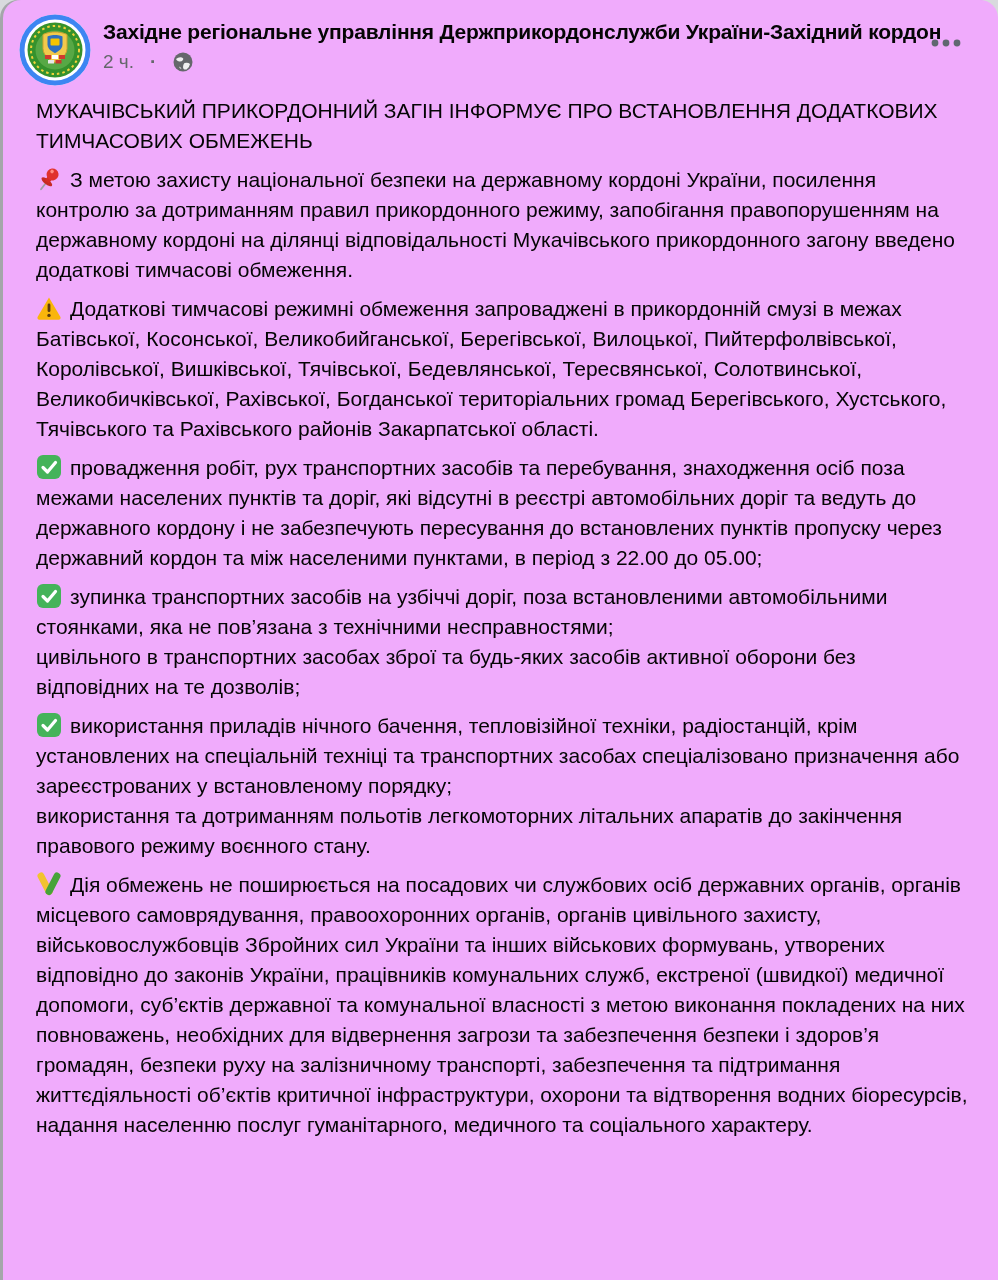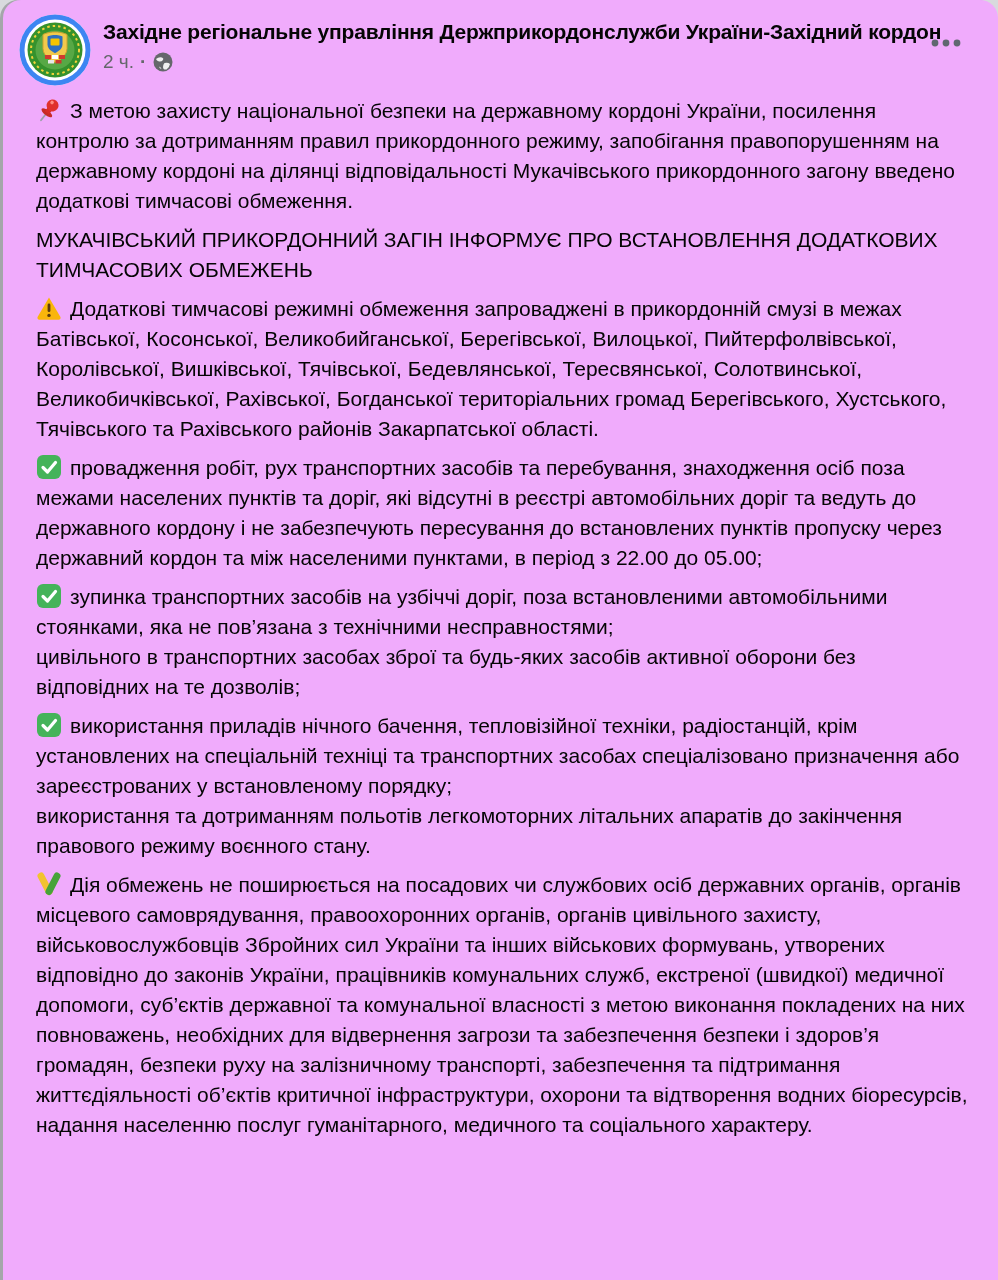--- a/index.html
+++ b/index.html
@@ -28,21 +28,21 @@
     width:72px;height:72px;flex:none;border-radius:50%;
     cursor:pointer;
   }
   .header-text{margin-left:12px;flex:1;min-width:0;padding-top:2px;}
   .page-name{
     font-size:21px;font-weight:700;color:#050505;
     line-height:31px;letter-spacing:-0.2px;
     max-width:860px;cursor:pointer;
   }
   .meta{
-    display:flex;align-items:center;gap:6px;
+    display:flex;align-items:center;gap:16px;
     color:#65676b;font-size:19px;margin-top:4px;line-height:22px;
   }
   .meta .dot-sep{font-weight:700;}
   .more-btn{
     position:absolute;top:30px;right:30px;
     width:44px;height:26px;display:flex;align-items:center;justify-content:center;
     cursor:pointer;border-radius:6px;
   }
   
   .post-body{
@@ -97,33 +97,33 @@
       <svg width="40" height="10" viewBox="0 0 40 10" role="img">
         <circle cx="9" cy="5" r="3.4" fill="#606770"></circle>
         <circle cx="20" cy="5" r="3.4" fill="#606770"></circle>
         <circle cx="31" cy="5" r="3.4" fill="#606770"></circle>
       </svg>
     </div>
   </div>
 
   <div class="post-body">
 
+    <p>МУКАЧІВСЬКИЙ ПРИКОРДОННИЙ ЗАГІН ІНФОРМУЄ ПРО ВСТАНОВЛЕННЯ ДОДАТКОВИХ ТИМЧАСОВИХ ОБМЕЖЕНЬ</p>
+
     <p>
       <svg class="emoji" viewBox="0 0 26 26" role="img">
         <g transform="rotate(38 13 13)">
           <path d="M13 18 L13 26" stroke="#9aa0a6" stroke-width="1.8" stroke-linecap="round"></path>
           <ellipse cx="13" cy="16.5" rx="6.5" ry="2.6" fill="#c62a24"></ellipse>
           <rect x="10.4" y="10.5" width="5.2" height="6" fill="#d62b27"></rect>
           <circle cx="13" cy="7.2" r="6" fill="#e0312d"></circle>
           <circle cx="10.8" cy="5.2" r="1.8" fill="#ff8a80"></circle>
         </g>
       </svg><span>З метою захисту національної безпеки на державному кордоні України, посилення контролю за дотриманням правил прикордонного режиму, запобігання правопорушенням на державному кордоні на ділянці відповідальності Мукачівського прикордонного загону введено додаткові тимчасові обмеження.</span>
     </p>
-
-    <p>МУКАЧІВСЬКИЙ ПРИКОРДОННИЙ ЗАГІН ІНФОРМУЄ ПРО ВСТАНОВЛЕННЯ ДОДАТКОВИХ ТИМЧАСОВИХ ОБМЕЖЕНЬ</p>
 
     <p>
       <svg class="emoji" viewBox="0 0 26 26" role="img">
         <path d="M13 2.6 L24.3 21.8 a1.9 1.9 0 0 1 -1.65 2.9 H3.35 a1.9 1.9 0 0 1 -1.65 -2.9 Z" fill="#f9b50b"></path>
         <rect x="11.6" y="8.5" width="2.8" height="8.6" rx="1.4" fill="#5c3a0a"></rect>
         <circle cx="13" cy="20.4" r="1.7" fill="#5c3a0a"></circle>
       </svg><span>Додаткові тимчасові режимні обмеження запроваджені в прикордонній смузі в межах Батівської, Косонської, Великобийганської, Берегівської, Вилоцької, Пийтерфолвівської, Королівської, Вишківської, Тячівської, Бедевлянської, Тересвянської, Солотвинської, Великобичківської, Рахівської, Богданської територіальних громад Берегівського, Хустського, Тячівського та Рахівського районів Закарпатської області.</span>
     </p>
 
 

